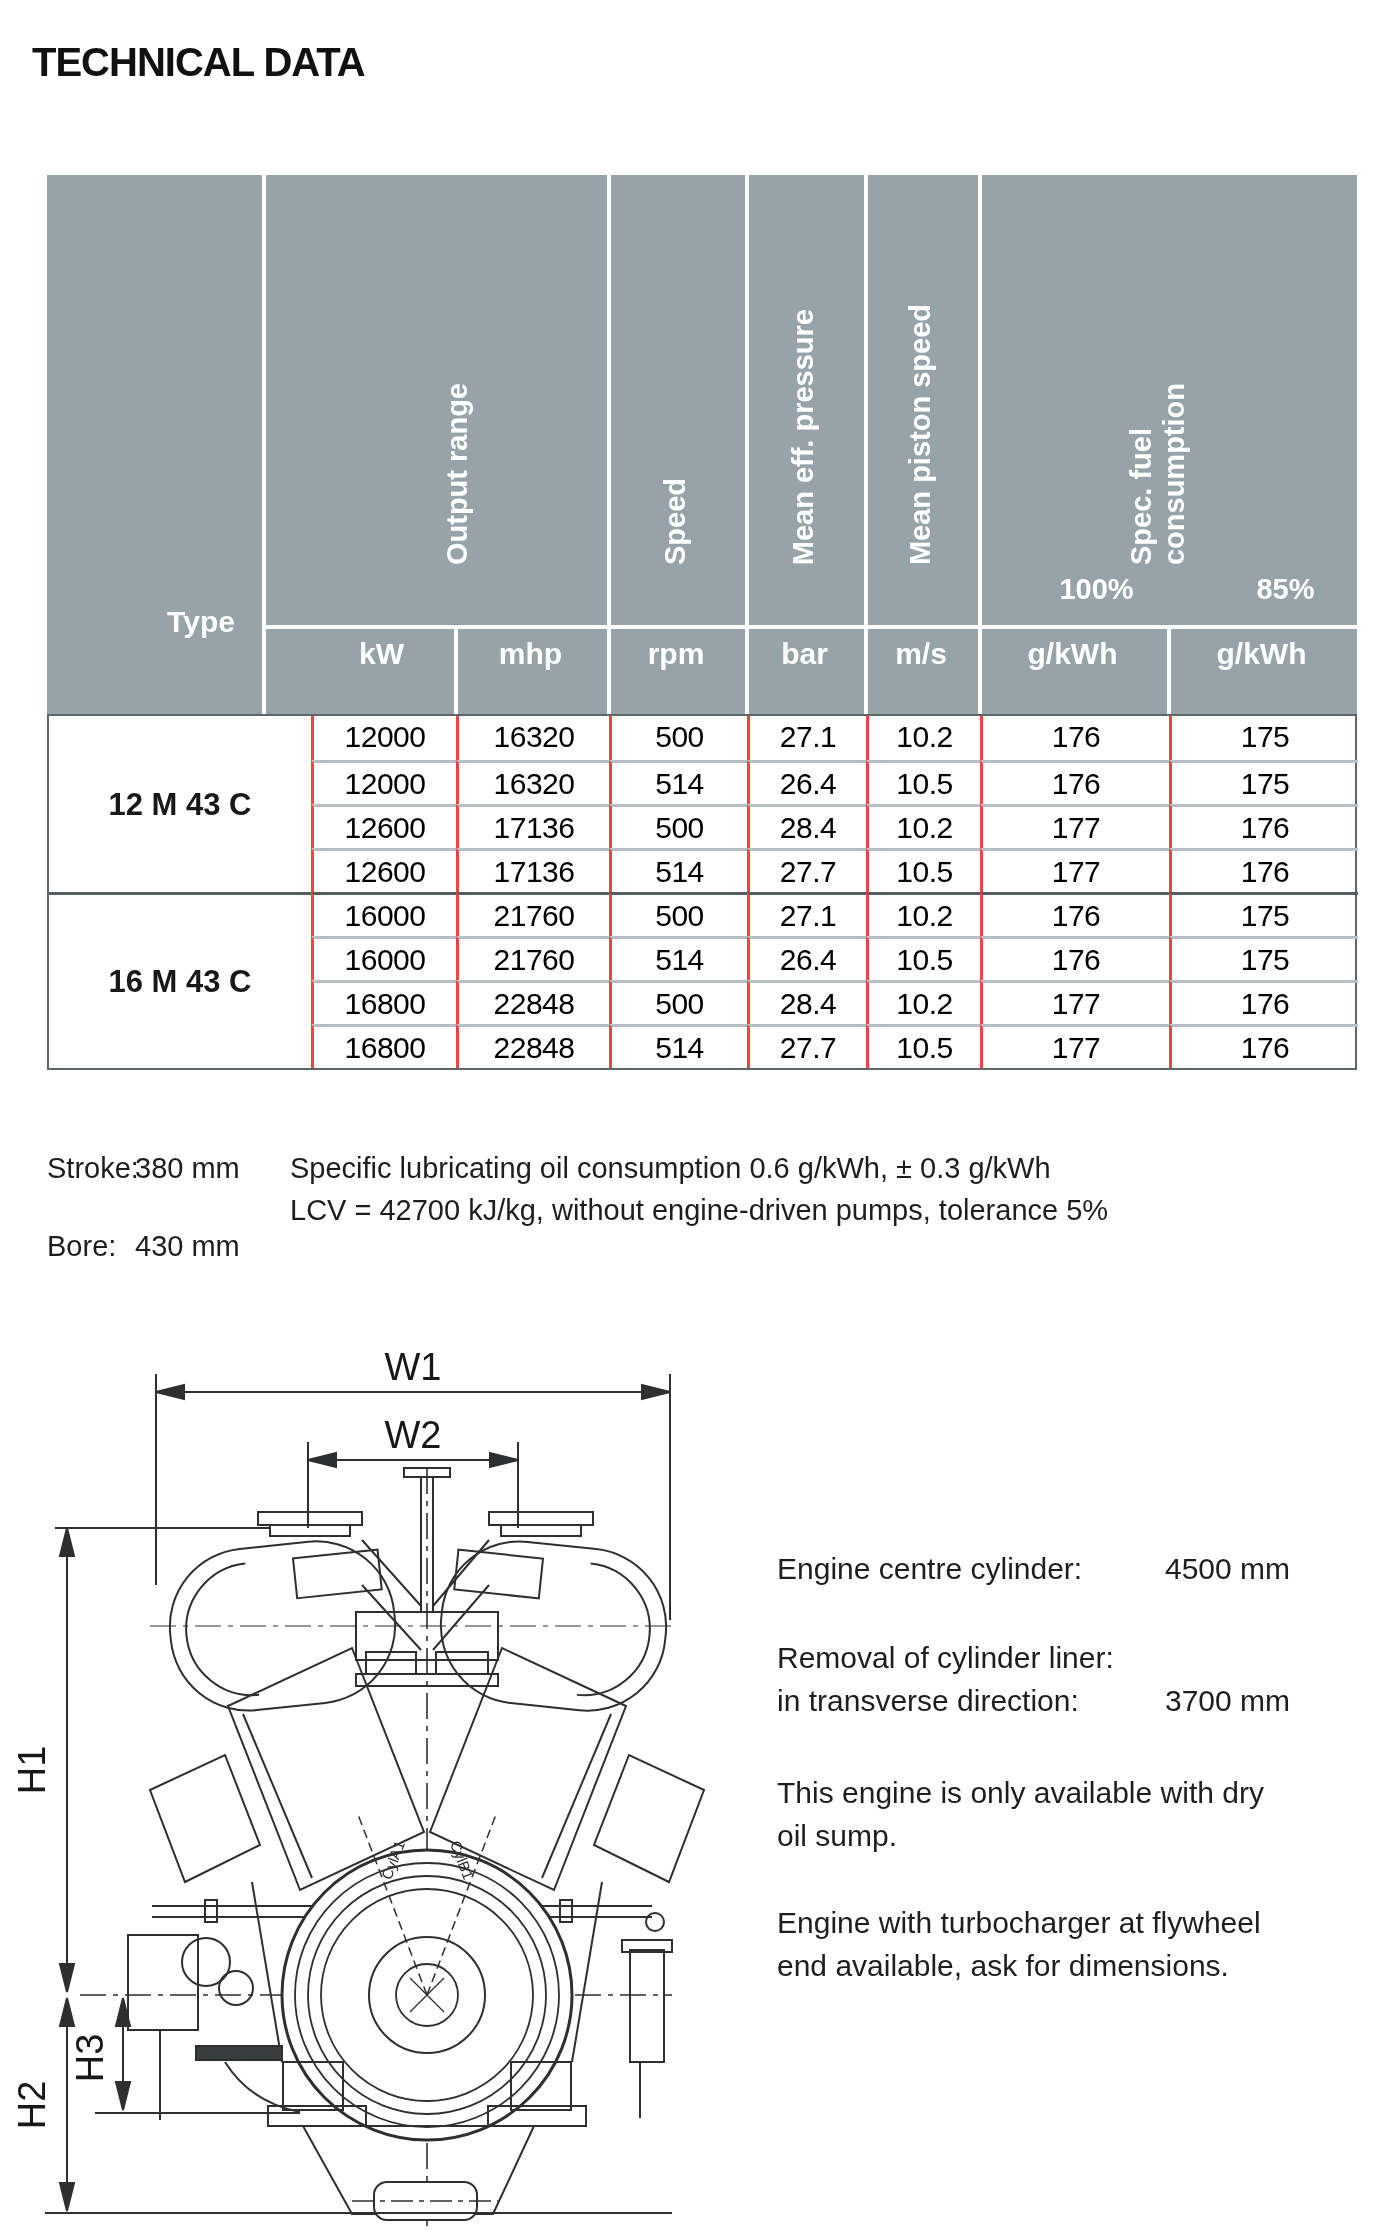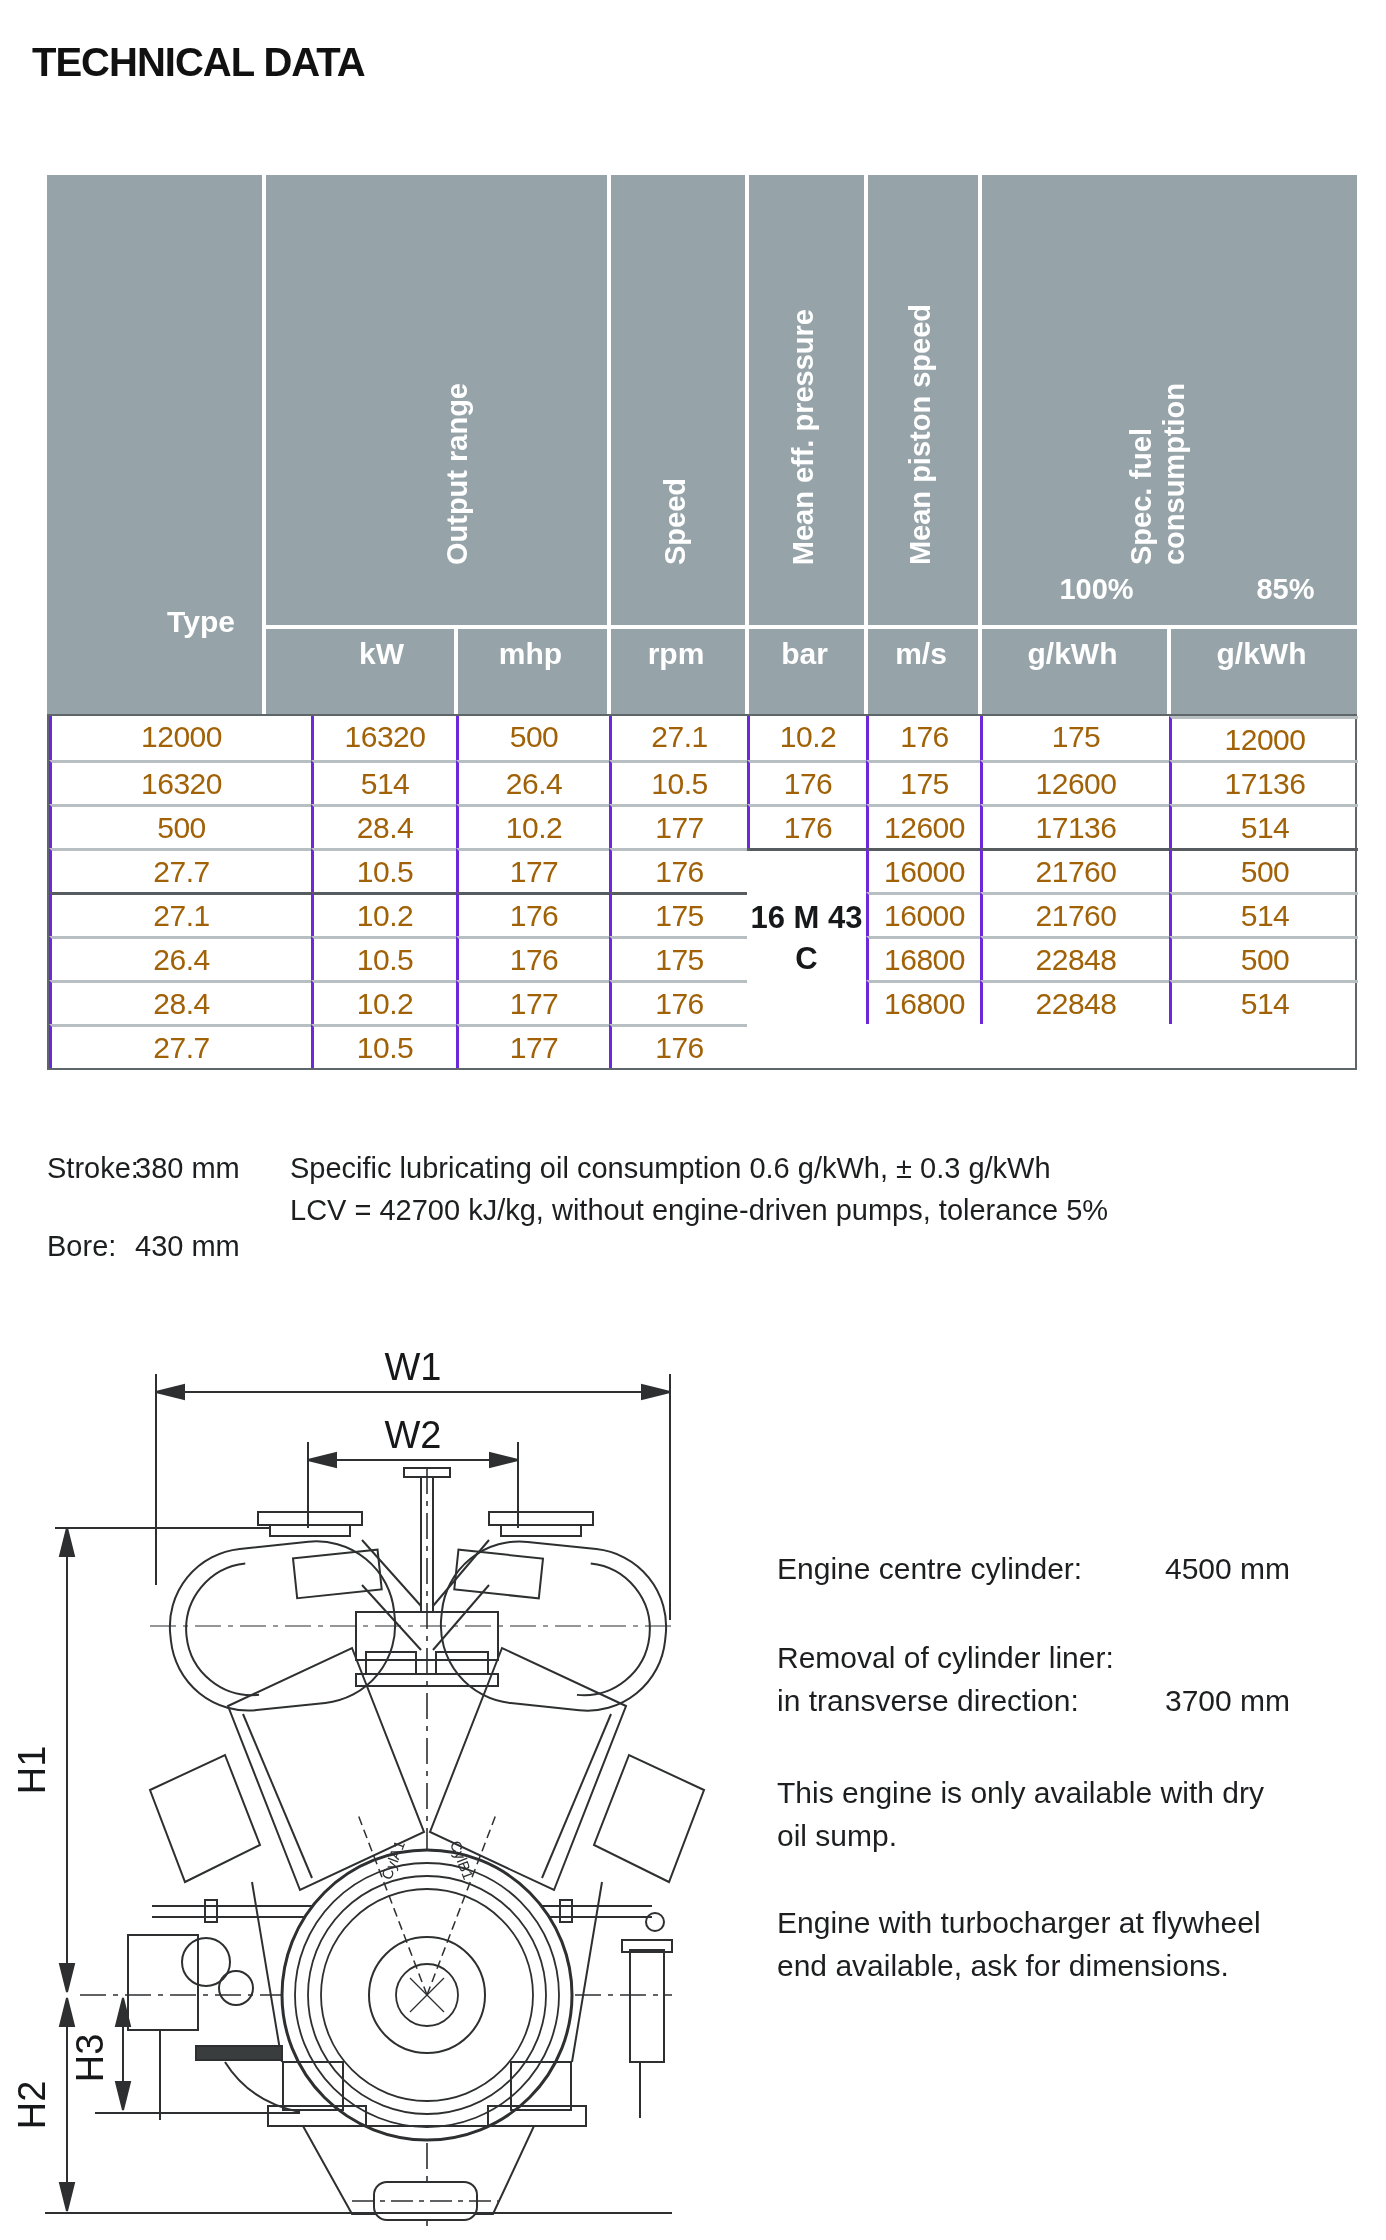--- a/index.html
+++ b/index.html
@@ -52,22 +52,22 @@
   #units div { text-align:center; color:#fff; font-weight:bold; font-size:30px; }
 
   
   #tdata {
     left:47px; top:714px; width:1310px;
     display:grid; grid-template-columns:262px 145px 153px 138px 119px 114px 189px 189px;
     grid-auto-rows:44px;
     border:2px solid #5f666a; background:#fff;
   }
   #tdata .cell {
-    text-align:center; font-size:30px; letter-spacing:-0.5px; color:#a16207;
-    line-height:41px; border-left:3px solid #6d28d9;
+    text-align:center; font-size:30px; letter-spacing:-0.5px; color:#000000;
+    line-height:41px; border-left:3px solid #ef4444;
   }
   #tdata .sep-top { border-top:3px solid #b8bfc3; }
   #tdata .group-top { border-top:3px solid #565c5f !important; }
   #tdata .typecell {
     grid-row:span 4; border-left:none; display:flex; align-items:center; justify-content:center;
     font-size:31px; font-weight:bold; letter-spacing:0; color:#161819;
   }
 
   
   .note { font-size:29px; color:#1c1e1f; white-space:nowrap; }
@@ -122,20 +122,21 @@
     <div>rpm</div>
     <div>bar</div>
     <div>m/s</div>
     <div>g/kWh</div>
     <div>g/kWh</div>
   </div>
 </div>
 
 <div class="abs" id="tdata">
 
+  <div class="cell typecell">12 M 43 C</div>
   <div class="cell">12000</div>
   <div class="cell">16320</div>
   <div class="cell">500</div>
   <div class="cell">27.1</div>
   <div class="cell">10.2</div>
   <div class="cell">176</div>
   <div class="cell">175</div>
 
   <div class="cell sep-top">12000</div>
   <div class="cell sep-top">16320</div>

